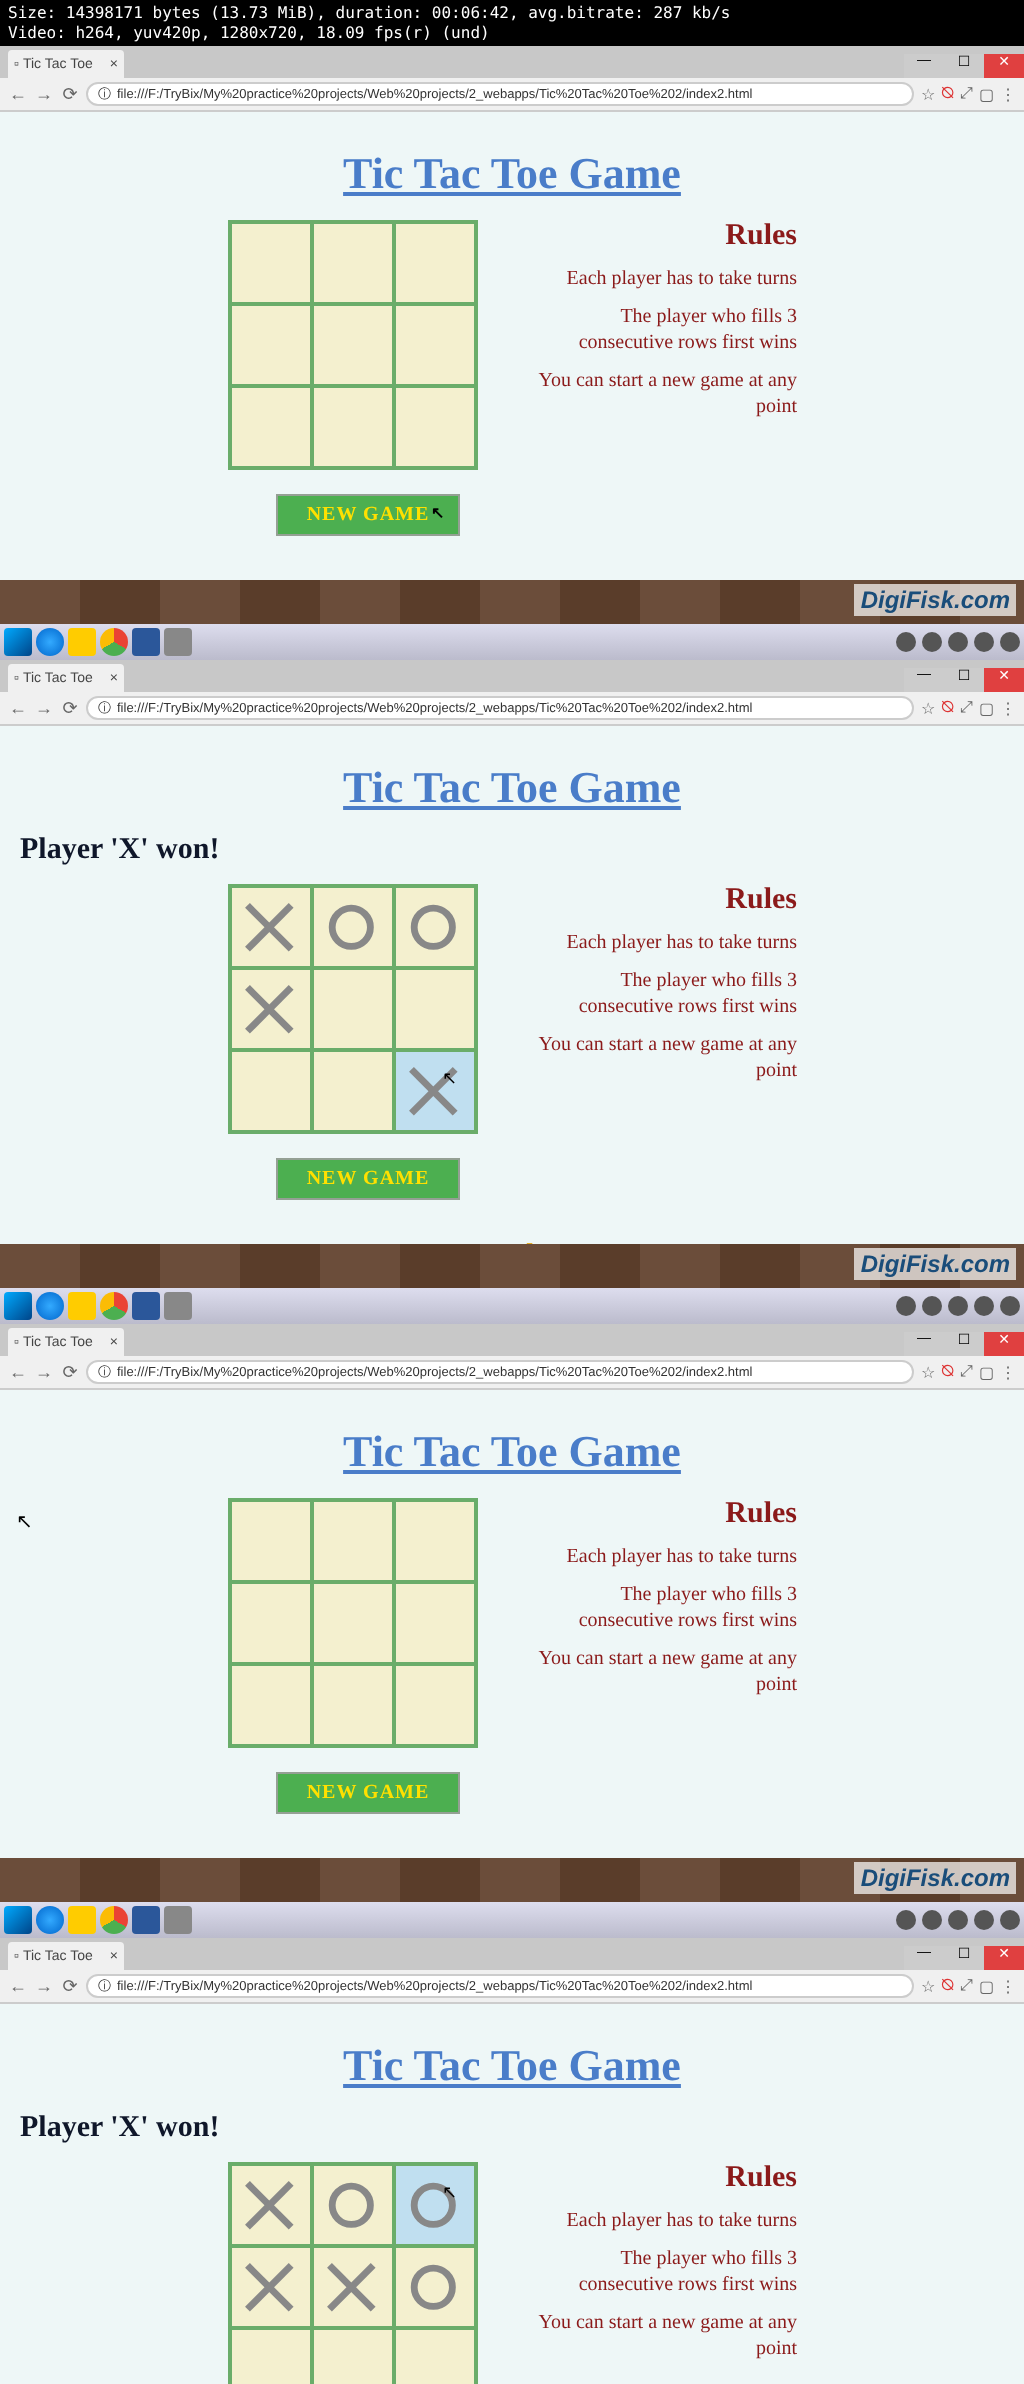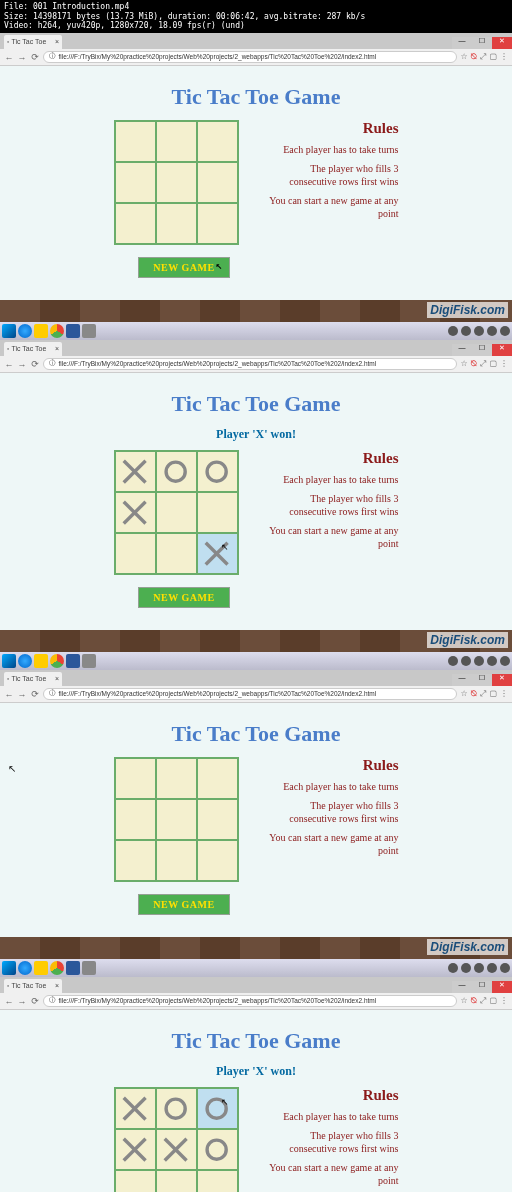--- a/index.html
+++ b/index.html
@@ -26,22 +26,22 @@
 .win-btn.min { background: #ccc; }
 .win-btn.max { background: #ccc; }
 .win-btn.close { background: #e04040; color: #fff; }
 .addrbar { display: flex; align-items: center; height: 17px; background: #f0f0f0; padding: 0 4px; gap: 3px; border-bottom: 1px solid #ccc; }
 .nav-ico { width: 10px; height: 10px; display: flex; align-items: center; justify-content: center; color: #666; font-size: 9px; }
 .url-field { flex: 1; background: #fff; border: 1px solid #ccc; border-radius: 8px; height: 12px; padding: 0 5px; font-size: 6.5px; color: #333; display: flex; align-items: center; white-space: nowrap; overflow: hidden; }
 .url-field .sec { margin-right: 3px; }
 .addr-right { display: flex; gap: 3px; align-items: center; }
 .addr-right span { font-size: 8px; color: #666; }
 .page { background: #eef7f7; padding: 18px 10px 22px 10px; min-height: 232px; position: relative; }
-.title { text-align: center; font-family: 'Comic Sans MS', cursive; color: #4a7dc9; font-size: 22px; font-weight: bold; margin-bottom: 10px; }
-.winmsg { text-align: center; color: #0369a1; font-family: 'Comic Sans MS', cursive; font-size: 12px; font-weight: bold; margin-bottom: 8px; }
+.title { text-align: center; font-family: 'Comic Sans MS', cursive; color: #4a7dc9; font-size: 22px; font-weight: bold; margin-bottom: 10px; text-decoration: underline; }
+.winmsg { text-align: left; color: #0f172a; font-family: 'Comic Sans MS', cursive; font-size: 15px; font-weight: bold; margin-bottom: 8px; }
 .game-row { display: flex; justify-content: center; align-items: flex-start; gap: 30px; }
 .board { display: grid; grid-template-columns: repeat(3, 39px); grid-template-rows: repeat(3, 39px); background: #6aad6a; gap: 2px; padding: 2px; }
 .cell { background: #f4f0cf; display: flex; align-items: center; justify-content: center; position: relative; }
 .cell.hl { background: #c0dff0; }
 .cell svg { width: 70%; height: 70%; }
 .cell .xmark { stroke: #888; stroke-width: 2.5; }
 .cell .omark { stroke: #888; stroke-width: 2.5; fill: none; }
 .cell .cursor { position: absolute; font-size: 9px; color: #000; right: 8px; top: 8px; }
 .rules { width: 130px; text-align: right; }
 .rules-h { font-family: 'Times New Roman', serif; color: #8b1a1a; font-size: 15px; font-weight: bold; margin-bottom: 6px; }
@@ -52,21 +52,20 @@
 .newgame .cursor { position: absolute; right: 6px; top: 4px; font-size: 8px; color: #000; }
 .watermark { position: absolute; left: 50%; transform: translateX(-50%); top: 256px; color: #e0a000; font-size: 20px; font-weight: bold; letter-spacing: 0.5px; font-family: Arial; opacity: 0.85; }
 .divider { height: 40px; background: repeating-linear-gradient(90deg, #6b4d3a, #6b4d3a 40px, #5a3d2a 40px, #5a3d2a 80px); display: flex; align-items: center; position: relative; }
 .divider .tb { position: absolute; bottom: 0; left: 0; right: 0; }
 .pg-cursor { position: absolute; left: 8px; top: 60px; font-size: 10px; }
 </style>
 </head>
 <body>
 
 <div class="video-meta">
-  <div>File: 001 Introduction.mp4</div>
   <div>Size: 14398171 bytes (13.73 MiB), duration: 00:06:42, avg.bitrate: 287 kb/s</div>
   <div>Video: h264, yuv420p, 1280x720, 18.09 fps(r) (und)</div>
 </div>
 
 <div id="frames-root">
     <div class="frame">
       <div class="browser-top">
     <div class="tabbar">
       <div class="tab">
         <span>▫</span>

